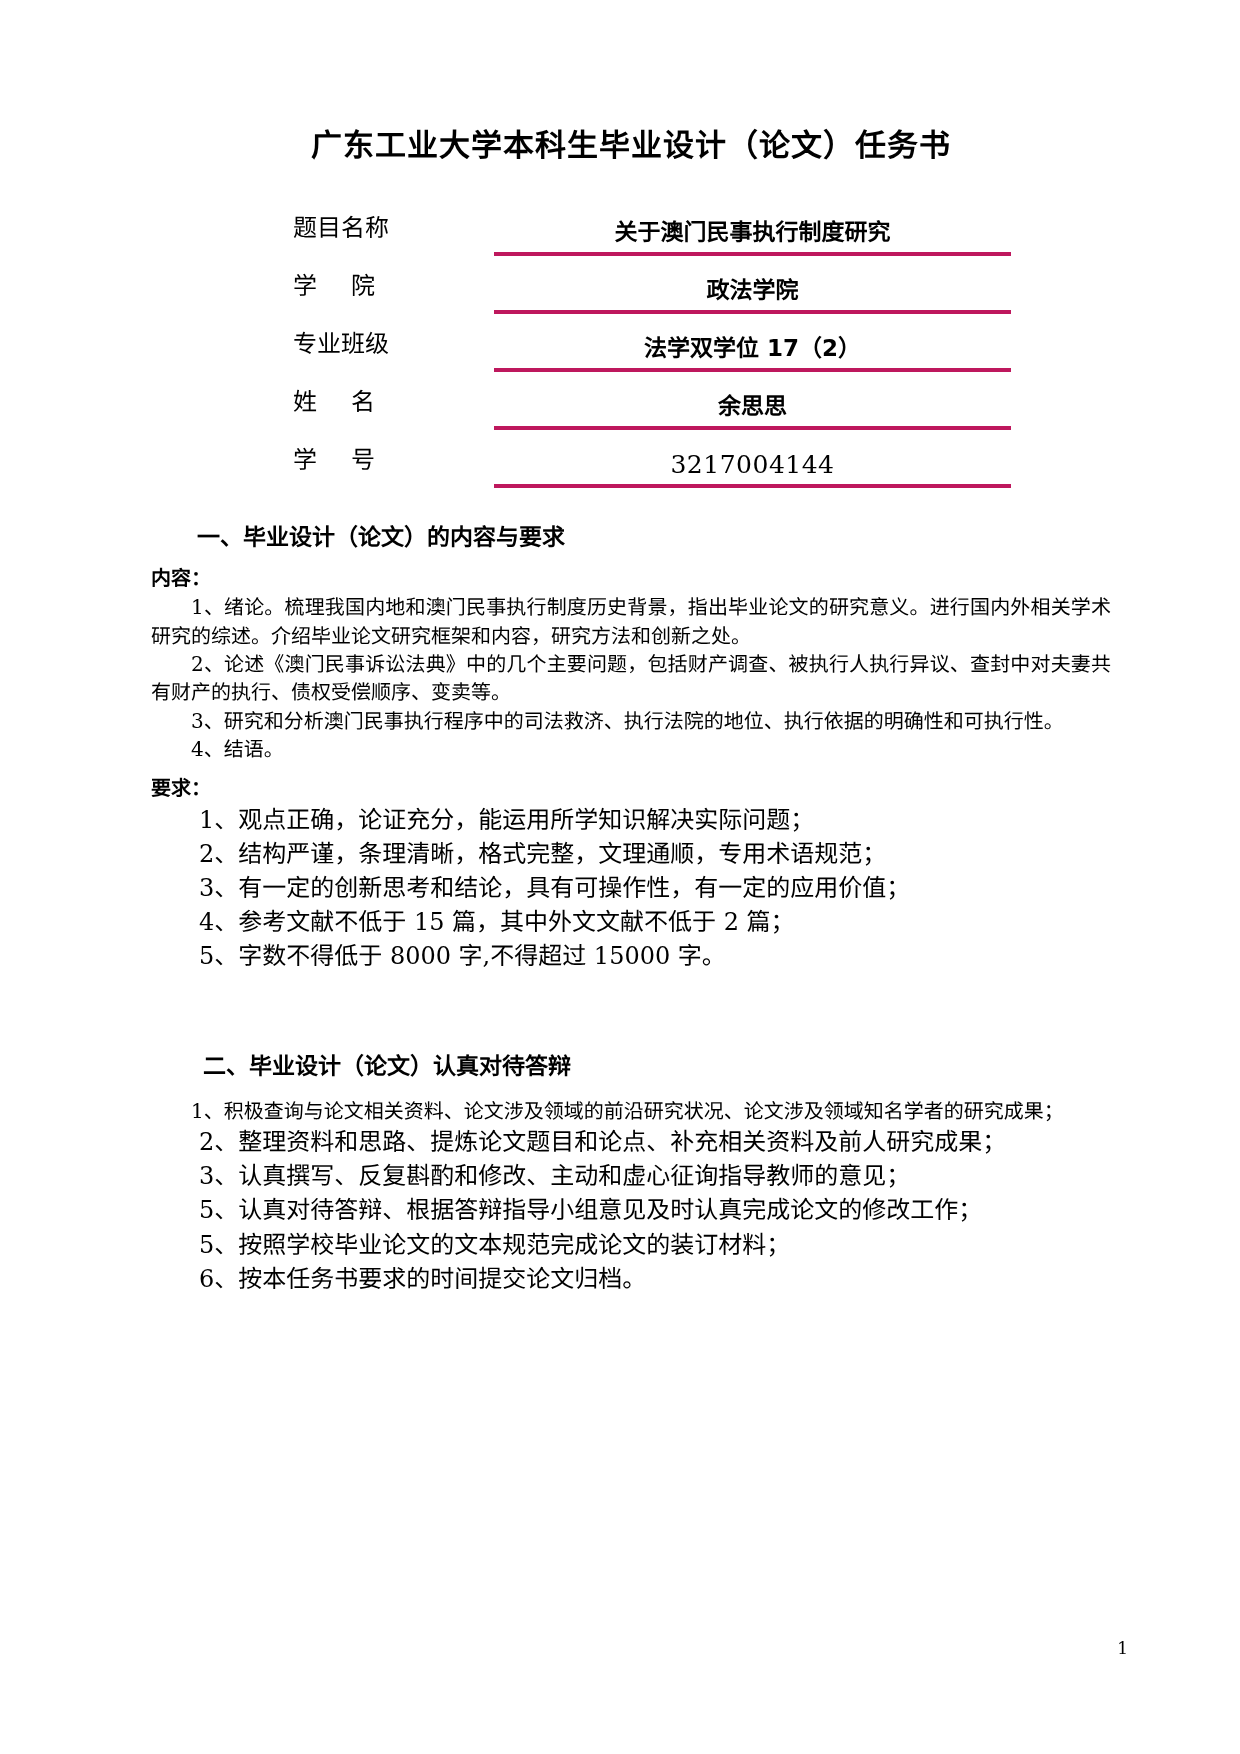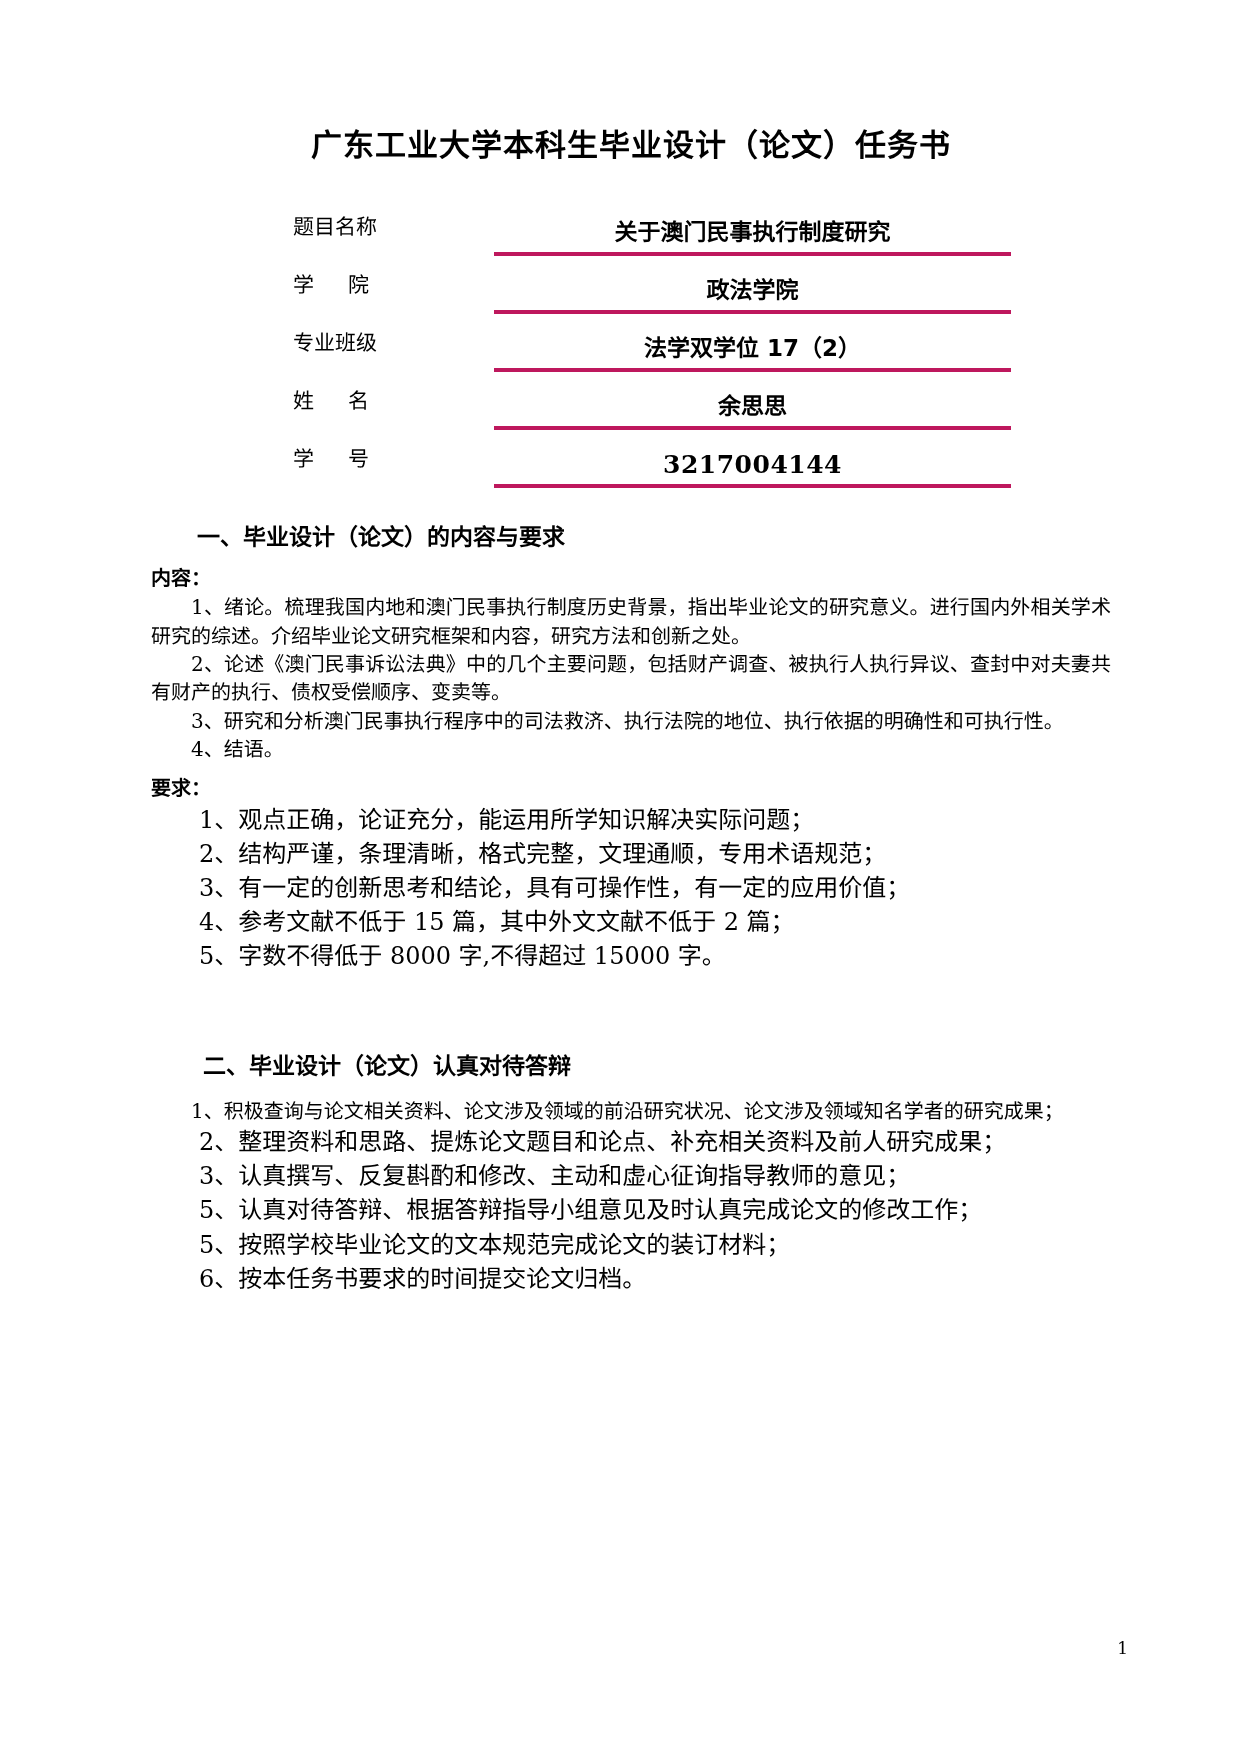--- a/index.html
+++ b/index.html
@@ -44,41 +44,41 @@
   
   .meta-table {
     margin-top: 32px;
     width: 800px;
     margin-left: 60px;
     border-collapse: collapse;
   }
   .meta-row { height: 58px; }
   .meta-label {
     width: 200px;
-    font-size: 21px;
+    font-size: 24px;
     font-family: "DejaVu Serif", "Liberation Serif", serif;
     text-align: left;
     padding-left: 82px;
     white-space: nowrap;
     vertical-align: middle;
   }
   .meta-label .sp { display: inline-block; width: 34px; }
   .meta-value {
     font-family: "DejaVu Sans", "Liberation Sans", sans-serif;
     font-weight: bold;
     font-size: 23px;
     text-align: center;
     vertical-align: bottom;
     border-bottom: 4px solid #be185d;
     padding-bottom: 5px;
     white-space: nowrap;
   }
   .meta-value.num {
     font-family: "DejaVu Serif", "Liberation Serif", serif;
-    font-weight: bold;
+    font-weight: normal;
     font-size: 25px;
     letter-spacing: 0.5px;
   }
 
   
   .section-heading {
     font-family: "DejaVu Sans", "Liberation Sans", sans-serif;
     font-weight: bold;
     font-size: 23px;
     margin-left: 46px;

